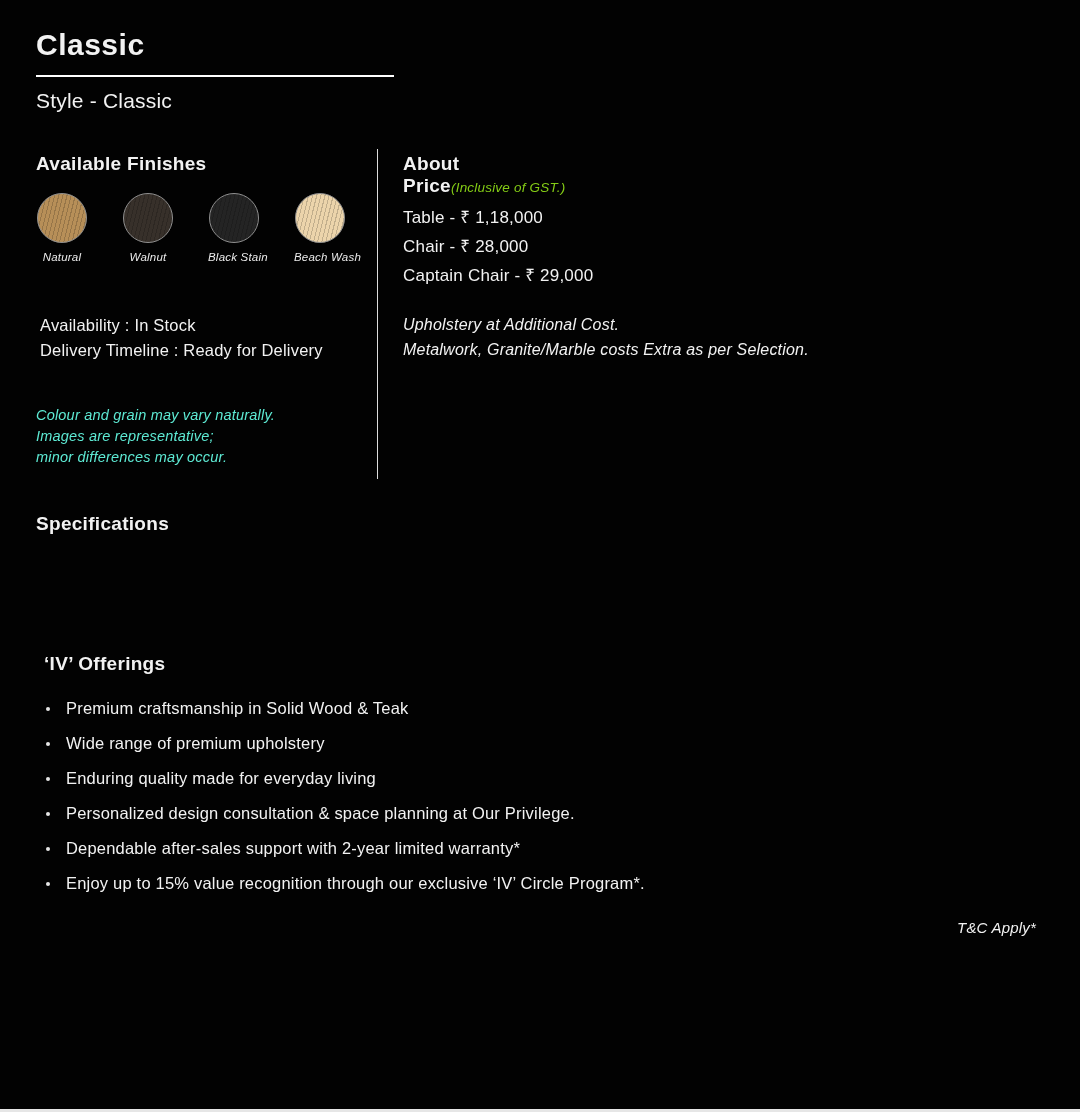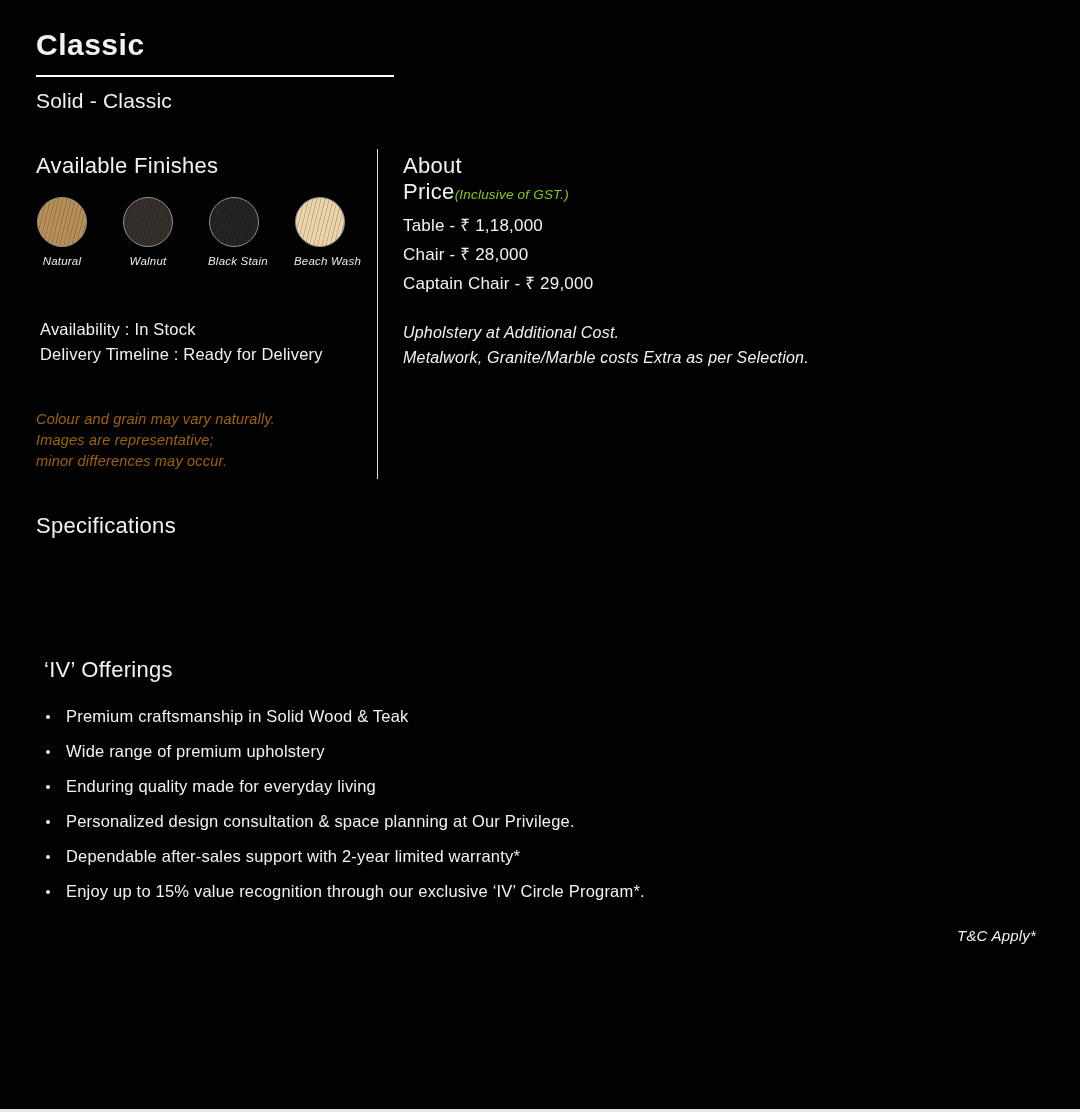--- a/index.html
+++ b/index.html
@@ -17,41 +17,41 @@
   .title { font-size: 30px; font-weight: 700; letter-spacing: 0.5px; }
   .title-underline { width: 358px; height: 2px; background: #ffffff; margin-top: 13px; }
   .style-line { margin-top: 12px; font-size: 21px; font-weight: 400; }
 
   
   .columns { display: flex; align-items: flex-start; margin-top: 40px; }
   .left-col { width: 341px; flex: 0 0 341px; }
   .v-divider { width: 1px; height: 330px; background: #dcdcdc; flex: 0 0 1px; margin-top: -4px; }
   .right-col { flex: 1; padding-left: 25px; }
 
-  h2.sec-heading { font-size: 22px; font-weight: 400; letter-spacing: 0.3px; }
+  h2.sec-heading { font-size: 19px; font-weight: 700; letter-spacing: 0.3px; }
 
   
   .swatches { display: flex; margin-top: 18px; }
   .swatch-item { width: 52px; margin-right: 34px; text-align: center; }
   .swatch-item:last-child { margin-right: 0; }
   .swatch-circle {
     width: 50px; height: 50px; border-radius: 50%;
     border: 1px solid #8f8f8f;
     position: relative; overflow: hidden; margin: 0 auto;
   }
   .swatch-circle::after {
     content: ""; position: absolute; inset: 0;
     background: repeating-linear-gradient(104deg,
       rgba(0,0,0,0.18) 0px, rgba(0,0,0,0.18) 1px,
       transparent 1px, transparent 4px);
   }
   .swatch-label { margin-top: 8px; font-size: 11.5px; font-style: italic; color: #eaeaea; white-space: nowrap; }
 
   .availability { margin-top: 50px; padding-left: 4px; font-size: 16.5px; line-height: 25px; }
-  .disclaimer { margin-top: 42px; font-size: 14.5px; font-style: italic; line-height: 21px; color: #a16207; }
+  .disclaimer { margin-top: 42px; font-size: 14.5px; font-style: italic; line-height: 21px; color: #5eead4; }
 
   
   .about-text { margin-top: 10px; font-size: 17px; line-height: 26px; max-width: 620px; margin-bottom: 26px; }
   .price-head { display: flex; align-items: baseline; }
   .price-note { font-size: 13.5px; font-style: italic; color: #84cc16; }
   .price-items { margin-top: 6px; font-size: 17px; line-height: 29px; }
   .price-extra { margin-top: 22px; font-size: 16px; font-style: italic; line-height: 25px; }
 
   
   .specs { margin-top: 34px; }
@@ -79,21 +79,21 @@
   .bottom-line { position: absolute; left: 0; bottom: 0; width: 100%; height: 3px; background: #e6e6e6; }
 </style>
 </head>
 <body>
 
 <div class="page">
 
   <header>
     <h1 class="title">Classic</h1>
     <div class="title-underline"></div>
-    <div class="style-line">Solid - Classic</div>
+    <div class="style-line">Style - Classic</div>
   </header>
 
   <div class="columns">
 
     <div class="left-col">
       <h2 class="sec-heading">Available Finishes</h2>
 
       <div class="swatches">
         <div class="swatch-item">
           <div class="swatch-circle" style="background: rgb(183, 143, 88);"></div>

